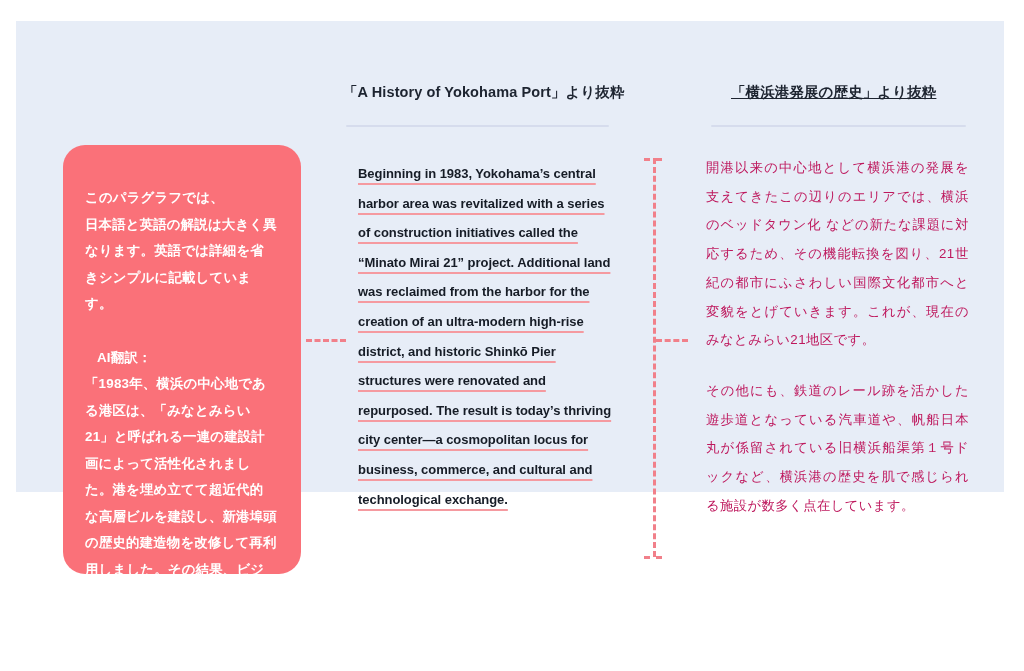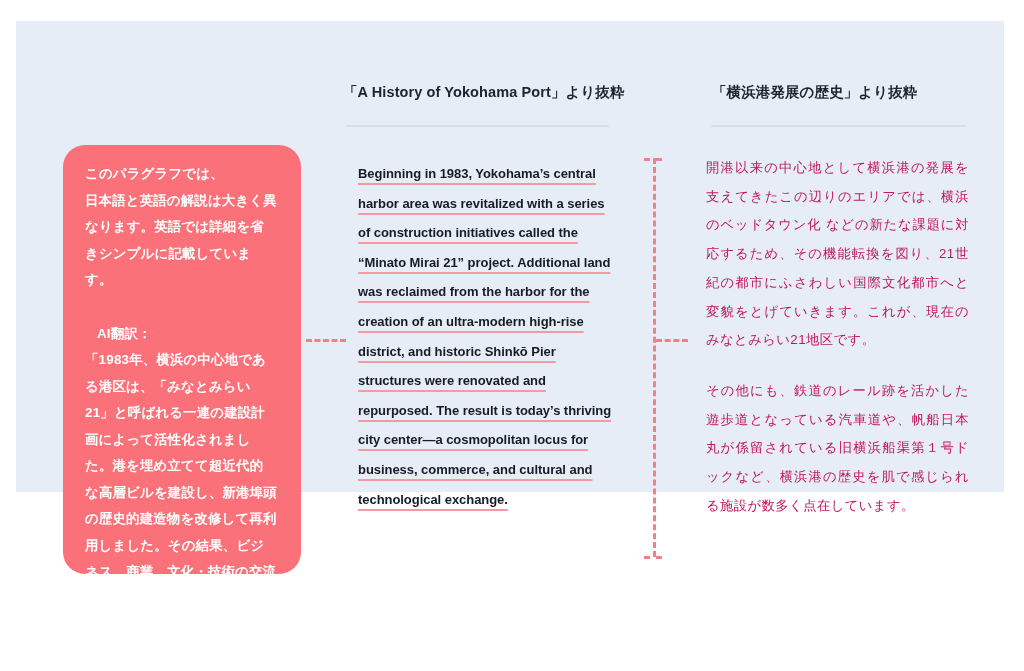--- a/index.html
+++ b/index.html
@@ -34,41 +34,41 @@
   
   .col-head {
     position: absolute;
     font-size: 14.5px;
     font-weight: 700;
     color: #1d2430;
     letter-spacing: .1px;
     white-space: nowrap;
   }
   #head-en { left: 327px; top: 62px; }
-  #head-ja { left: 696px; top: 62px; }
+  #head-ja { left: 715px; top: 62px; text-decoration: underline; }
 
   .head-rule {
     position: absolute;
     height: 2px;
     background: #d6dced;
     border-radius: 1px;
   }
   #rule-en { left: 330px; top: 104px; width: 263px; }
   #rule-ja { left: 695px; top: 104px; width: 255px; }
 
   
   #pink-card {
     position: absolute;
     left: 47px;
     top: 124px;
     width: 238px;
     height: 429px;
     background: #fa7179;
     border-radius: 22px;
-    padding: 16px 24px 0 22px;
+    padding: 40px 24px 0 22px;
   }
   #pink-card .pk-note,
   #pink-card .pk-label,
   #pink-card .pk-body {
     color: #ffffff;
     font-size: 13.4px;
     line-height: 26.5px;
     font-weight: 700;
     margin: 0;
     letter-spacing: .2px;

